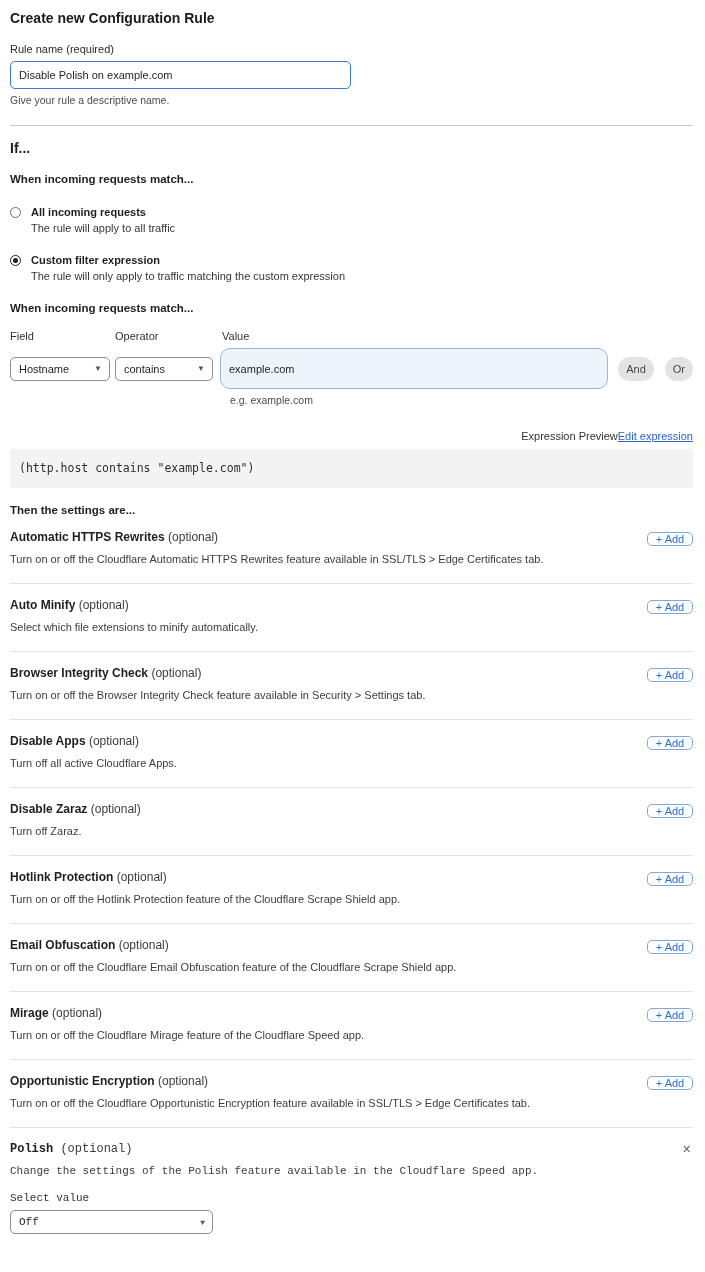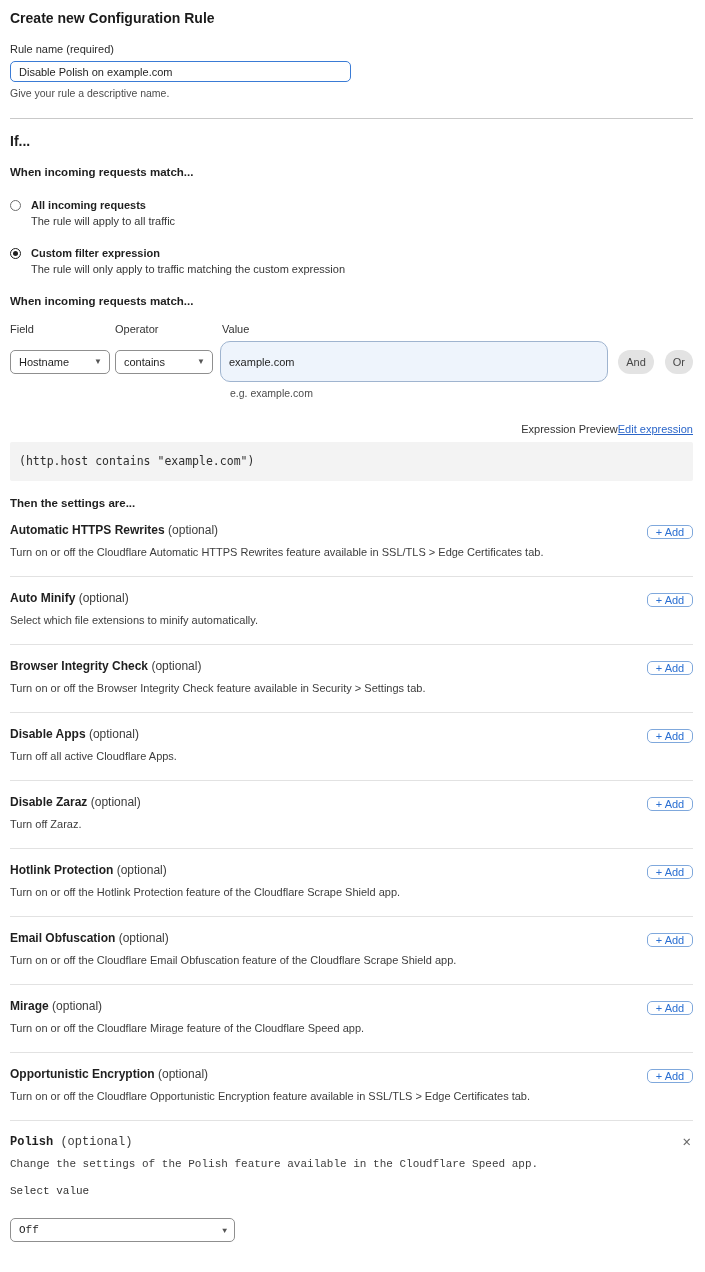--- a/index.html
+++ b/index.html
@@ -17,21 +17,21 @@
     font-weight: bold;
     color: #1b1b1b;
     margin-top: 10px;
   }
   .field-label { font-size: 11px; color: #2b2b2b; }
   .rule-name-label { margin-top: 17px; }
   .rule-name-input {
     display: block;
     margin-top: 6px;
     width: 341px;
-    height: 21px;
+    height: 28px;
     border: 1px solid #3a7bd5;
     border-radius: 5px;
     padding: 0 8px;
     font-size: 11px;
     color: #1f1f1f;
     font-family: "Liberation Sans", "DejaVu Sans", sans-serif;
     outline: none;
     background: #fff;
   }
   .helper { margin-top: 5px; font-size: 10.5px; color: #4c4c4c; }
@@ -152,21 +152,21 @@
   .close-icon {
     position: absolute;
     right: 2px;
     top: 14px;
     font-size: 14px;
     color: #6b6b6b;
     cursor: pointer;
     line-height: 1;
   }
   .polish-select-label { margin-top: 15px; font-size: 11px; color: #333; }
-  .polish-select { width: 225px; margin-top: 21px; }
+  .polish-select { width: 203px; margin-top: 6px; }
 </style>
 </head>
 <body>
 
 <h1 class="page-title">Create new Configuration Rule</h1>
 
 <div class="field-label rule-name-label">Rule name (required)</div>
 <input class="rule-name-input" type="text" value="Disable Polish on example.com" style="">
 <div class="helper">Give your rule a descriptive name.</div>
 

